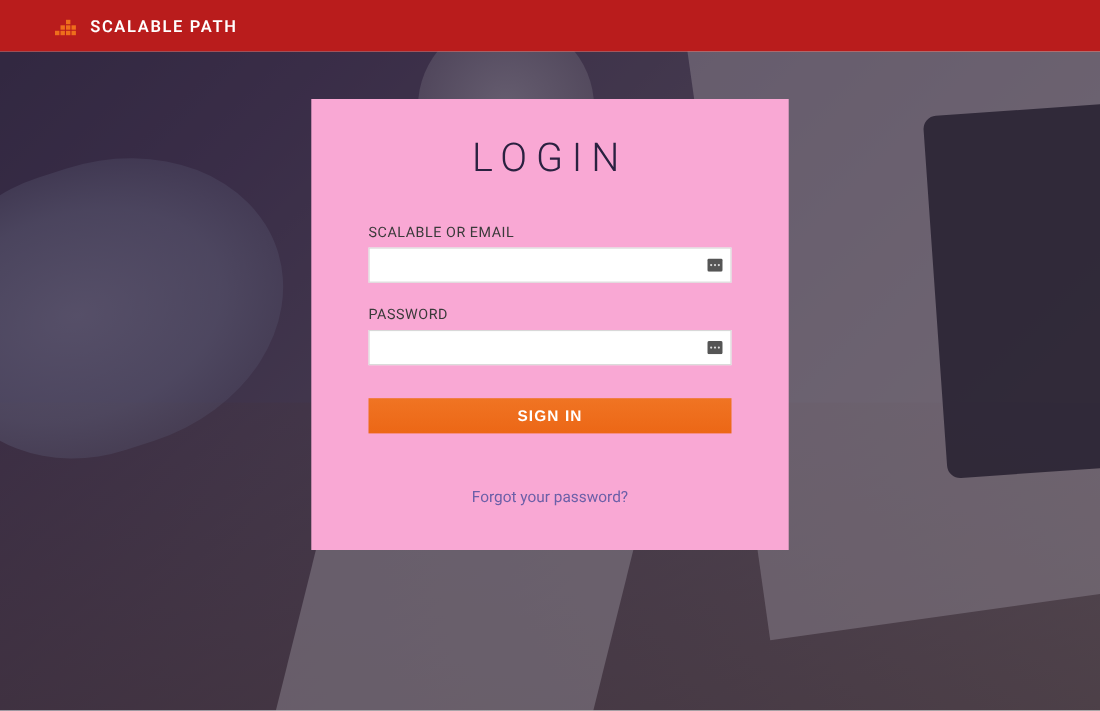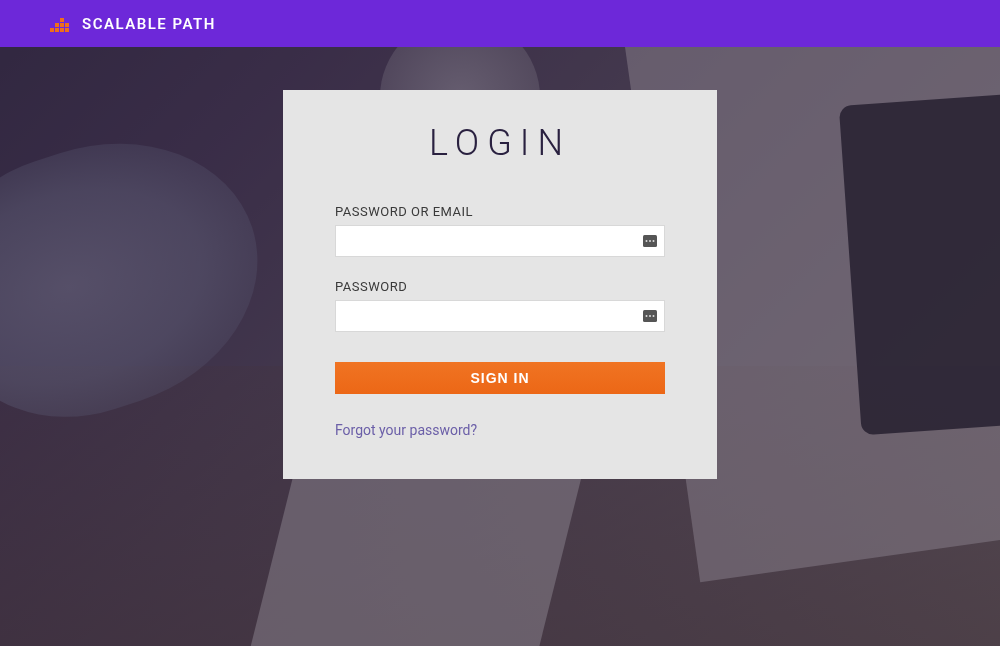--- a/index.html
+++ b/index.html
@@ -10,21 +10,21 @@
     body {
       font-family: -apple-system, BlinkMacSystemFont, "Segoe UI", Roboto, "Helvetica Neue", Arial, sans-serif;
       width: 1000px;
       height: 646px;
       overflow: hidden;
       position: relative;
     }
     .header {
       width: 100%;
       height: 47px;
-      background: #6d28d9;
+      background: #b91c1c;
       display: flex;
       align-items: center;
       padding: 0 50px;
     }
     .logo-group {
       display: flex;
       align-items: center;
       gap: 12px;
     }
     .logo-icon {
@@ -112,21 +112,21 @@
       width: 100%;
       height: 280px;
       background: linear-gradient(180deg, rgba(95, 70, 55, 0.2) 0%, rgba(80, 58, 45, 0.45) 100%);
     }
     .login-card {
       position: absolute;
       top: 90px;
       left: 50%;
       transform: translateX(-50%);
       width: 434px;
-      background: #e5e5e5;
+      background: #f9a8d4;
       padding: 32px 52px 40px 52px;
     }
     .login-title {
       font-size: 36px;
       font-weight: 300;
       letter-spacing: 8px;
       color: #2a2140;
       text-align: center;
       margin-bottom: 40px;
     }
@@ -171,22 +171,23 @@
       border: none;
       color: #ffffff;
       font-size: 14px;
       letter-spacing: 1px;
       cursor: pointer;
       margin-top: 8px;
       margin-bottom: 26px;
       font-weight: bold;
     }
     .link-row {
-      text-align: left;
+      text-align: center;
       margin-bottom: 18px;
+      margin-top: 21px;
     }
     .link-a {
       color: #6b5fa8;
       font-size: 14px;
       text-decoration: none;
       cursor: pointer;
     }
     .link-row:last-child {
       margin-bottom: 0;
     }
@@ -219,21 +220,21 @@
   <div class="bg-tablet"></div>
   <div class="bg-cup"></div>
   <div class="bg-arm"></div>
   <div class="bg-overlay"></div>
 </div>
 
 <div class="login-card">
   <h1 class="login-title">LOGIN</h1>
 
   <div class="field-group">
-    <label class="field-label">PASSWORD OR EMAIL</label>
+    <label class="field-label">SCALABLE OR EMAIL</label>
     <div class="input-wrapper">
       <input type="text" class="text-input" value="" style="">
       <span class="input-icon">
         <svg width="14" height="12" viewBox="0 0 14 12">
           <rect x="0" y="0" width="14" height="12" rx="1.5" fill="#555"></rect>
           <circle cx="3.5" cy="6" r="1" fill="#ddd"></circle>
           <circle cx="7" cy="6" r="1" fill="#ddd"></circle>
           <circle cx="10.5" cy="6" r="1" fill="#ddd"></circle>
         </svg>
       </span>

